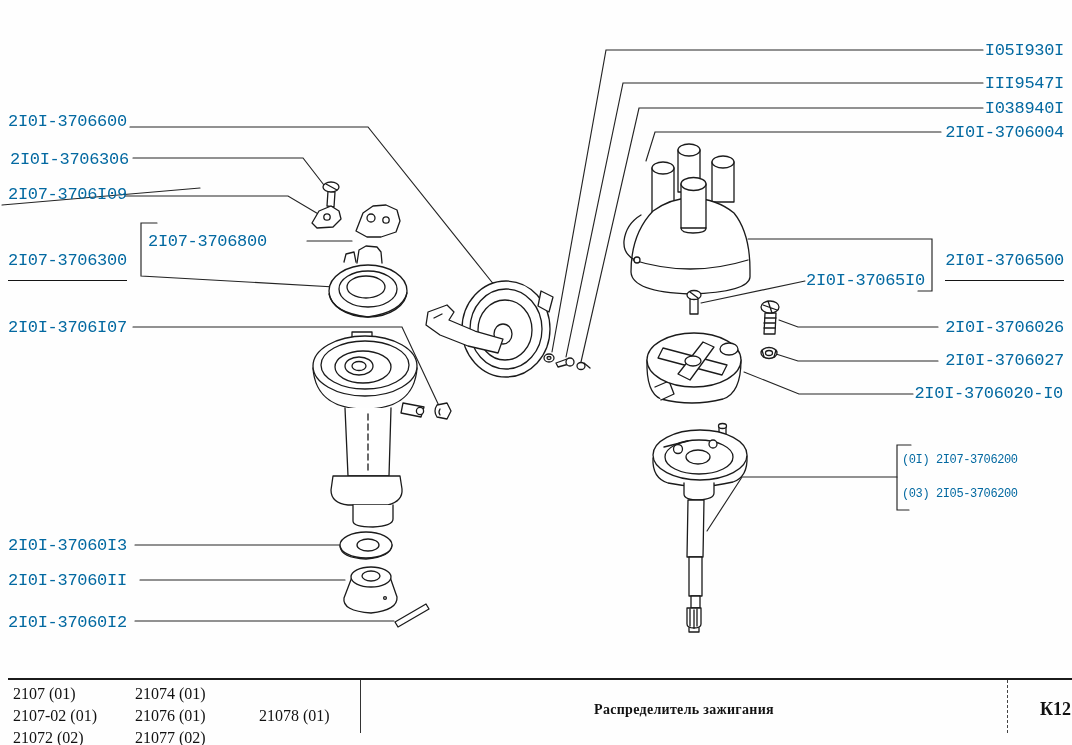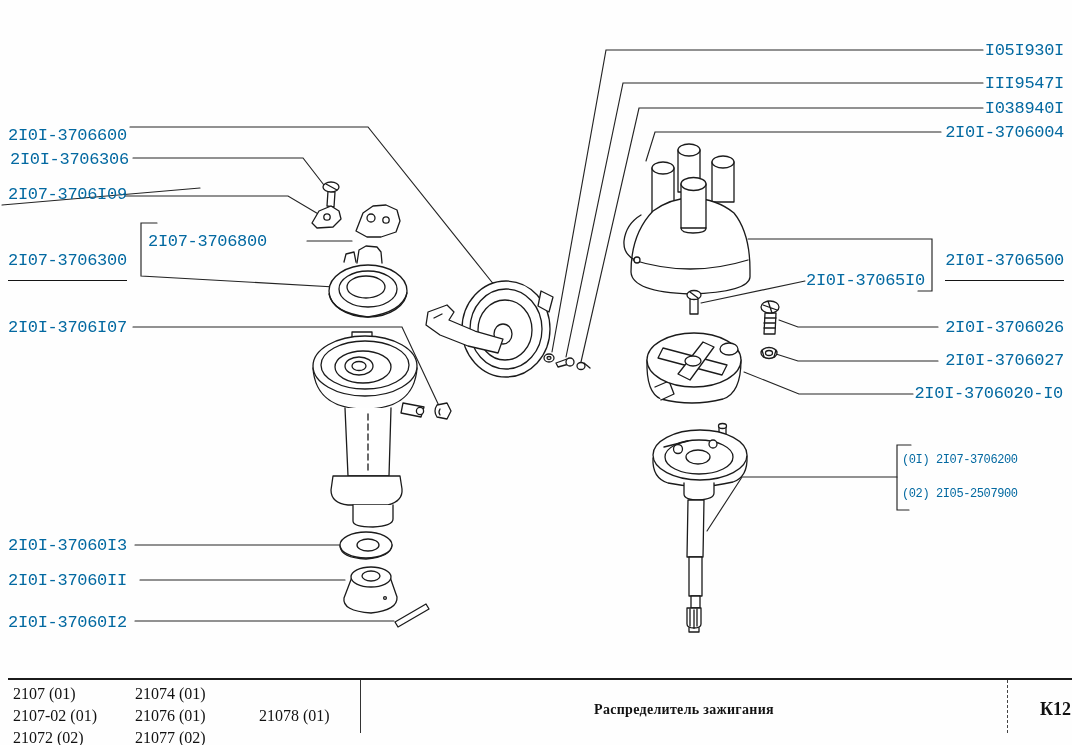--- a/index.html
+++ b/index.html
@@ -196,21 +196,21 @@
       <path d="M684,483 L684,494 Q684,500 699,500 Q714,499 714,493 L714,483"></path>
       <path d="M688,500 L687,557 L703,557 L704,500 Z"></path>
       <path d="M689,557 L689,596 L702,596 L702,557 Z"></path>
       <path d="M691,596 L691,608 L700,608 L700,596 Z"></path>
       <path d="M687,608 L687,624 Q687,628 694,628 Q701,628 701,624 L701,608 Z"></path>
       <path class="l" d="M690,609 V626 M694,610 V628 M697,609 V626" stroke-width="0.8"></path>
       <path class="l" d="M689,628 L689,632 L699,632 L699,628"></path>
     </g>
   </svg>
 
-  <div class="co" style="left:8px;top:127px">2I0I-3706600</div>
+  <div class="co" style="left:8px;top:113px">2I0I-3706600</div>
   <div class="co" style="left:10px;top:151px">2I0I-3706306</div>
   <div class="co" style="left:8px;top:186px">2I07-3706I09</div>
   <div class="co" style="left:148px;top:233px">2I07-3706800</div>
   <div class="co underlined" style="left:8px;top:252px">2I07-3706300</div>
   <div class="co" style="left:8px;top:319px">2I0I-3706I07</div>
   <div class="co" style="left:8px;top:537px">2I0I-37060I3</div>
   <div class="co" style="left:8px;top:572px">2I0I-37060II</div>
   <div class="co" style="left:8px;top:614px">2I0I-37060I2</div>
 
   <div class="co right" style="right:8px;top:42px">I05I930I</div>
@@ -218,21 +218,21 @@
   <div class="co right" style="right:8px;top:100px">I038940I</div>
   <div class="co right" style="right:8px;top:124px">2I0I-3706004</div>
 
   <div class="co right underlined" style="right:8px;top:252px">2I0I-3706500</div>
   <div class="co" style="left:806px;top:272px">2I0I-37065I0</div>
   <div class="co right" style="right:8px;top:319px">2I0I-3706026</div>
   <div class="co right" style="right:8px;top:352px">2I0I-3706027</div>
   <div class="co right" style="right:9px;top:385px">2I0I-3706020-I0</div>
 
   <div class="co variant" style="left:902px;top:452px">(0I) 2I07-3706200</div>
-  <div class="co variant" style="left:902px;top:486px">(02) 2I05-2507900</div>
+  <div class="co variant" style="left:902px;top:486px">(03) 2I05-3706200</div>
 
   <div class="footer">
     <div class="f-left">
       <div class="f-col c1">
         <div>2107 (01)</div>
         <div>2107-02 (01)</div>
         <div>21072 (02)</div>
       </div>
       <div class="f-col c2">
         <div>21074 (01)</div>

